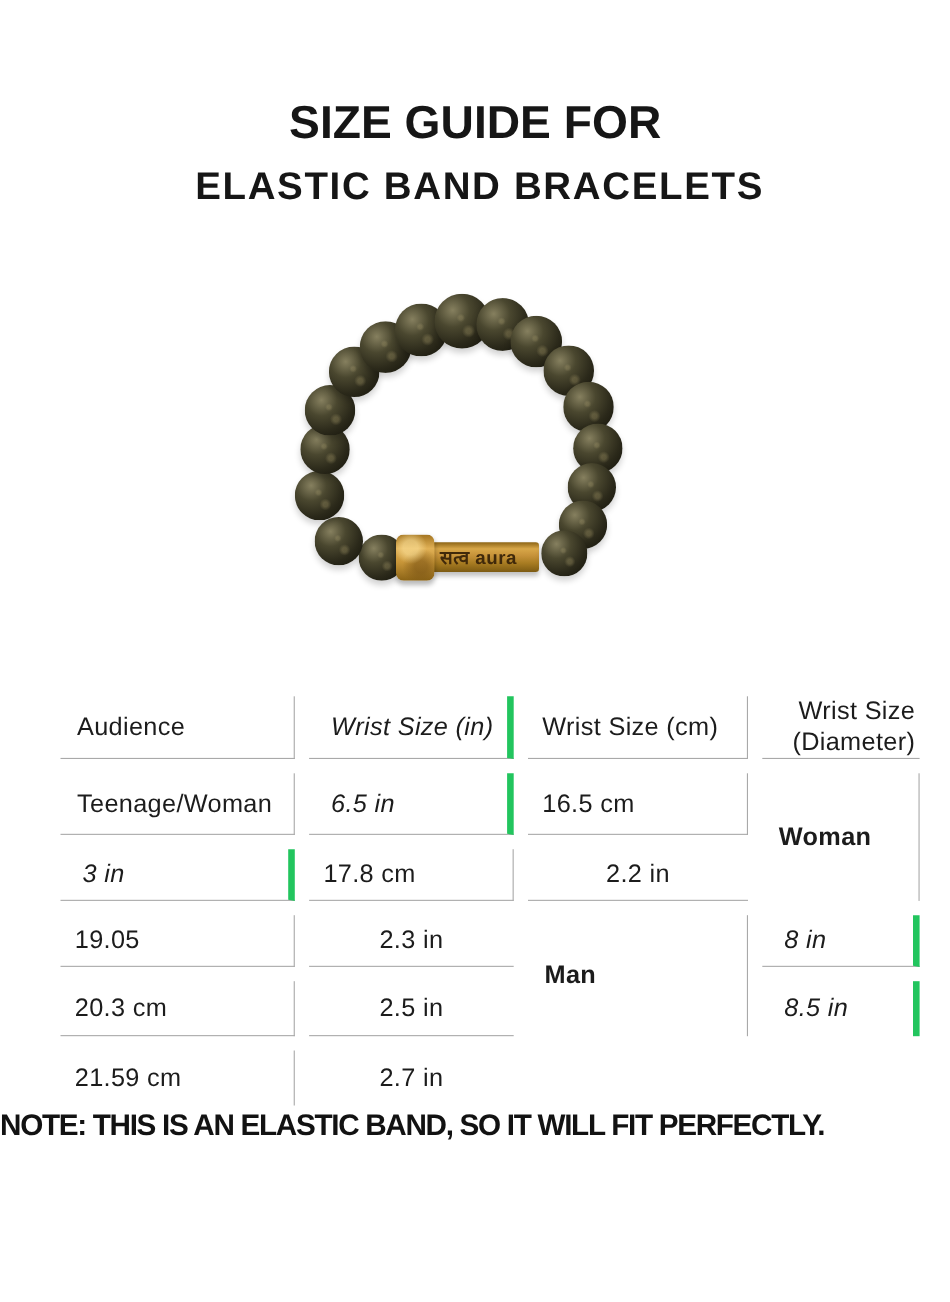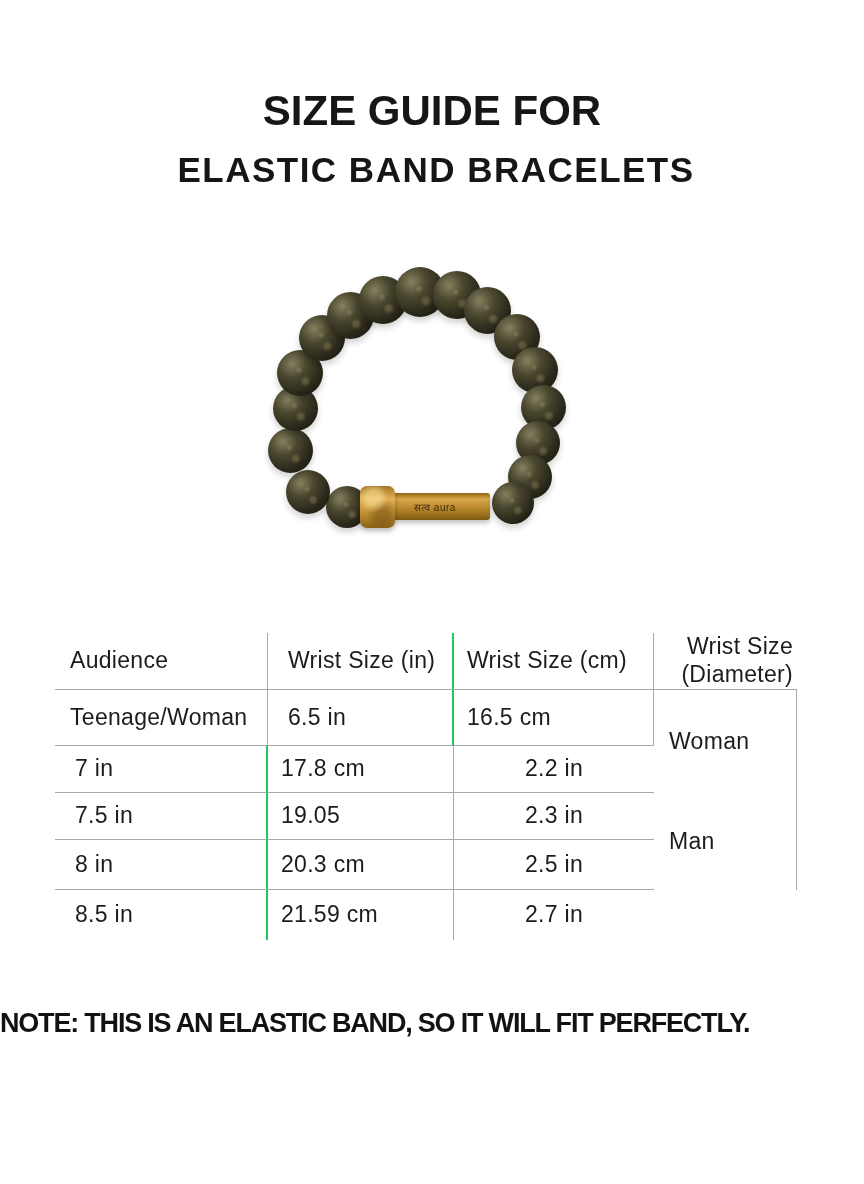--- a/index.html
+++ b/index.html
@@ -27,44 +27,44 @@
     box-shadow:0 4px 6px rgba(0,0,0,.18);
   }
   .clasp-tube{
     position:absolute;left:150px;top:243px;width:110px;height:27px;z-index:1;border-radius:3px;
     background:linear-gradient(180deg,#8d6516 0%,#d8a748 22%,#c69239 45%,#a87c22 70%,#7c5a12 100%);
     box-shadow:0 3px 5px rgba(0,0,0,.25);
   }
   .engraving{
     position:absolute;left:0;top:0;width:100%;height:100%;
     display:flex;align-items:center;justify-content:center;
-    font-size:10px;font-weight:normal;color:#40290a;letter-spacing:.5px;
+    font-size:17px;font-weight:bold;color:#40290a;letter-spacing:.5px;
   }
   .clasp-barrel{
     position:absolute;left:130px;top:236px;width:35px;height:42px;z-index:3;border-radius:7px;
     background:
       radial-gradient(circle at 38% 28%, rgba(255,230,160,.55) 0 18%, transparent 40%),
       radial-gradient(circle at 65% 70%, rgba(120,82,20,.55) 0 15%, transparent 45%),
       linear-gradient(180deg,#a37420 0%,#e0b055 30%,#c79538 60%,#8a6316 100%);
     box-shadow:0 3px 5px rgba(0,0,0,.28);
   }
   
   .tbl{
     position:absolute;left:55px;top:633px;width:742px;height:307px;
     display:grid;grid-template-columns:213px 186px 200px 143px;
     grid-template-rows:57px 56px 47px 47px 50px 50px;
-    font-size:23px;letter-spacing:.3px;color:#1c1c1c;
+    font-size:23px;letter-spacing:.3px;color:#1c1c1c;gap:13px;
   }
   .cell{display:flex;align-items:center;box-sizing:border-box;line-height:1.2;}
   .c1{padding-left:15px;border-right:1px solid #a9a9a9;}
-  .c2{padding-left:20px;border-right:2px solid #22c55e;}
+  .c2{padding-left:20px;border-right:6px solid #22c55e;font-style:italic;}
   .c3{padding-left:13px;border-right:1px solid #a9a9a9;}
   .c4{justify-content:center;text-align:right;padding:0 4px;}
   .bb{border-bottom:1px solid #a9a9a9;}
-  .span2{grid-row:span 2;}
+  .span2{grid-row:span 2;font-weight:bold;}
   
   .note{
     position:absolute;top:1008px;left:0;width:688px;text-align:center;
     font-size:27px;font-weight:bold;color:#121212;letter-spacing:-1.2px;white-space:nowrap;
   }
 </style>
 </head>
 <body>
 
 <div class="title">SIZE GUIDE FOR</div>
@@ -99,24 +99,23 @@
   <div class="cell head c1 bb">Audience</div>
   <div class="cell head c2 bb">Wrist Size (in)</div>
   <div class="cell head c3 bb">Wrist Size (cm)</div>
   <div class="cell head c4 bb">Wrist Size (Diameter)</div>
 
   <div class="cell c1 bb">Teenage/Woman</div>
   <div class="cell c2 bb">6.5 in</div>
   <div class="cell c3 bb">16.5 cm</div>
 
   <div class="cell c1 span2">Woman</div>
-  <div class="cell c2 bb">7 in</div>
+  <div class="cell c2 bb">3 in</div>
   <div class="cell c3 bb">17.8 cm</div>
   <div class="cell c4 bb">2.2 in</div>
-  <div class="cell c2 bb">7.5 in</div>
   <div class="cell c3 bb">19.05</div>
   <div class="cell c4 bb">2.3 in</div>
 
   <div class="cell c1 span2">Man</div>
   <div class="cell c2 bb">8 in</div>
   <div class="cell c3 bb">20.3 cm</div>
   <div class="cell c4 bb">2.5 in</div>
   <div class="cell c2">8.5 in</div>
   <div class="cell c3">21.59 cm</div>
   <div class="cell c4">2.7 in</div>

